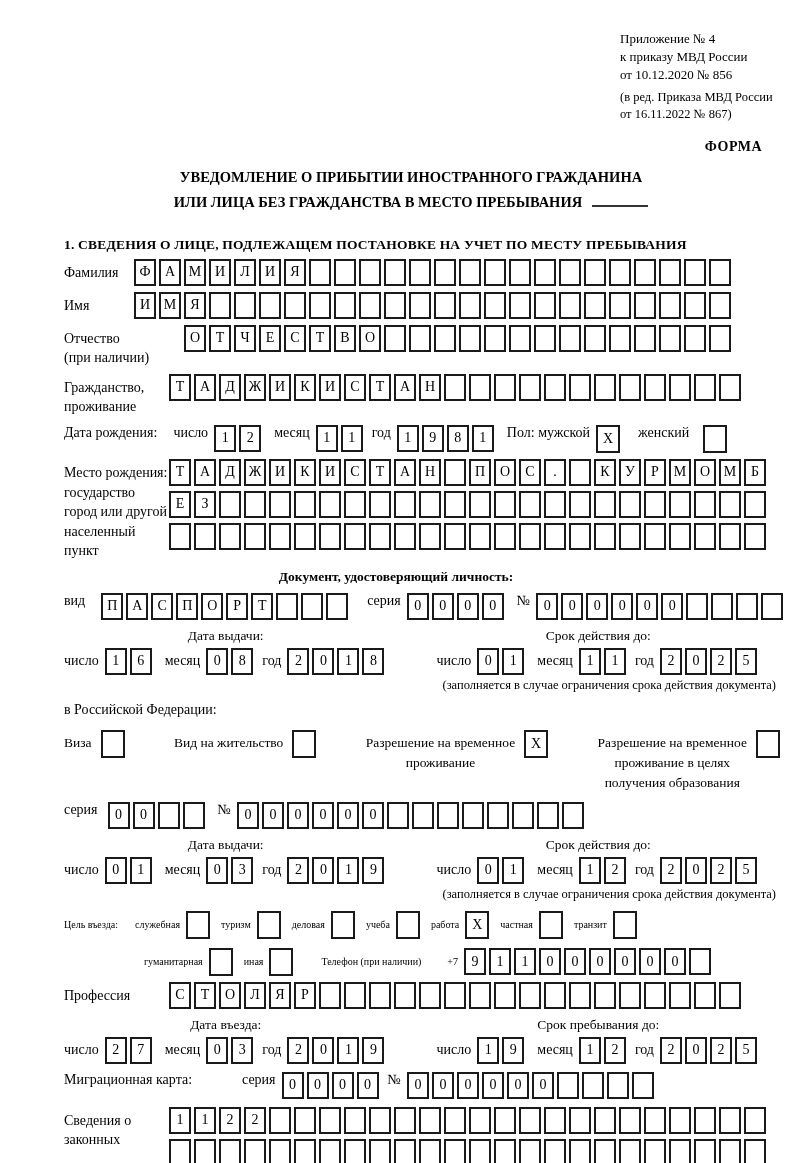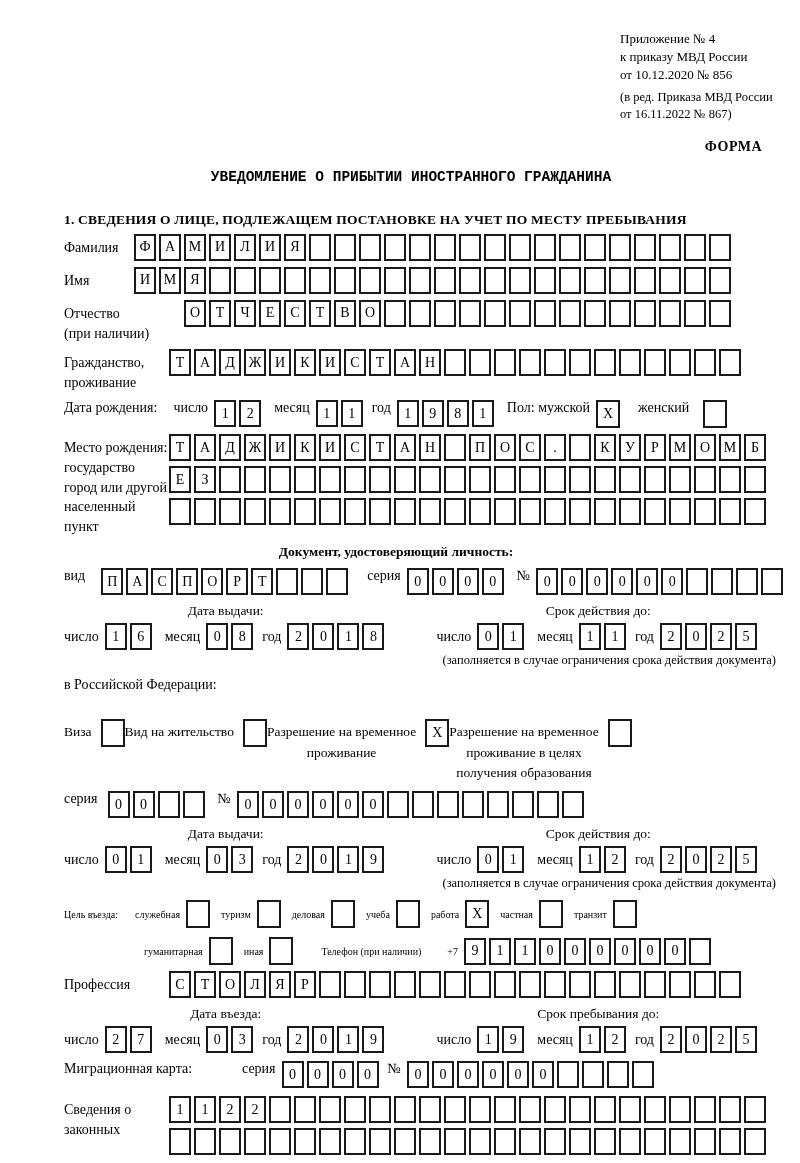--- a/index.html
+++ b/index.html
@@ -5,21 +5,21 @@
   * { margin:0; padding:0; box-sizing:border-box; }
   html,body { background:#ffffff; }
   body { width:800px; color:#000; font-family:"Liberation Serif","DejaVu Serif",serif; }
   .page { width:800px; min-height:1163px; padding:30px 12px 20px 64px; background:#fff; }
 
   .meta { margin-left:556px; width:180px; font-size:13px; line-height:1.38; }
   .meta .mline { white-space:nowrap; }
   .meta .m2 { margin-top:5px; font-size:12.5px; }
   .forma { text-align:right; padding-right:26px; font-weight:bold; font-size:14px; margin-top:16px; letter-spacing:.5px; }
 
-  .title { text-align:center; font-weight:bold; font-size:14.5px; line-height:1.7; margin-top:10px; padding-right:30px;font-family:Liberation Mono, monospace; }
+  .title { text-align:center; font-weight:bold; font-size:14.5px; line-height:1.7; margin-top:10px; padding-right:30px; }
   .blank-line { display:inline-block; width:56px; border-bottom:2px solid #333; height:13px; margin-left:10px; }
 
   .sec-heading { font-weight:bold; font-size:13.5px; margin-top:22px; letter-spacing:.2px; }
 
   .frow { display:flex; align-items:flex-start; margin-top:6px; }
   .flabel { font-size:14px; line-height:1.4; flex-shrink:0; padding-top:4px; }
   .w70 { width:70px; } .w105 { width:105px; } .w120 { width:120px; } .w170 { width:172px; }
   .cells { display:inline-flex; flex-wrap:nowrap; }
   .cell { display:inline-flex; width:22px; height:27px; border:2px solid #1a1a1a; margin-right:3px;
           align-items:center; justify-content:center; font-size:14px; flex-shrink:0; background:#fff; }
@@ -33,21 +33,21 @@
 
   .doc-heading { text-align:center; font-weight:bold; font-size:13.5px; margin-top:8px; padding-right:60px; }
 
   .dates-pair { display:flex; justify-content:space-between; margin-top:8px; padding-right:28px; }
   .date-head { text-align:center; font-size:13.5px; margin-bottom:4px; }
   .date-cells { display:flex; align-items:center; }
   .valid-note { text-align:right; font-size:12.5px; margin-top:3px; padding-right:12px; }
 
   .plain-text { font-size:14px; margin-top:9px; }
 
-  .res-row { display:flex; margin-top:26px; padding-right:8px; }
+  .res-row { display:flex; justify-content:space-between; margin-top:12px; padding-right:8px; }
   .res-item { display:flex; align-items:flex-start; }
   .res-label { font-size:13.5px; margin-right:9px; line-height:1.5; padding-top:3px; }
   .res-label.center { text-align:center; }
   .res-label .ln { display:block; }
 
   .purpose-row { display:flex; align-items:center; margin-top:9px; }
   .plabel { font-size:10px; margin-right:6px; margin-left:11px; white-space:nowrap; }
   .plabel.first { margin-left:0; }
   .indent80 { margin-left:80px; }
 
@@ -64,20 +64,21 @@
     <div class="mline">от 10.12.2020 № 856</div>
     <div class="m2">
       <div class="mline">(в ред. Приказа МВД России</div>
       <div class="mline">от 16.11.2022 № 867)</div>
     </div>
   </div>
   <div class="forma">ФОРМА</div>
 
   <div class="title">
     <div>УВЕДОМЛЕНИЕ О ПРИБЫТИИ ИНОСТРАННОГО ГРАЖДАНИНА</div>
+    <div><span>ИЛИ ЛИЦА БЕЗ ГРАЖДАНСТВА В МЕСТО ПРЕБЫВАНИЯ</span><span class="blank-line"></span></div>
   </div>
 
   <div class="sec-heading">1. СВЕДЕНИЯ О ЛИЦЕ, ПОДЛЕЖАЩЕМ ПОСТАНОВКЕ НА УЧЕТ ПО МЕСТУ ПРЕБЫВАНИЯ</div>
 
   <div class="frow">
     <div class="flabel w70">Фамилия</div>
     <div class="cells">
         <span class="cell">Ф</span>
         <span class="cell">А</span>
         <span class="cell">М</span>

